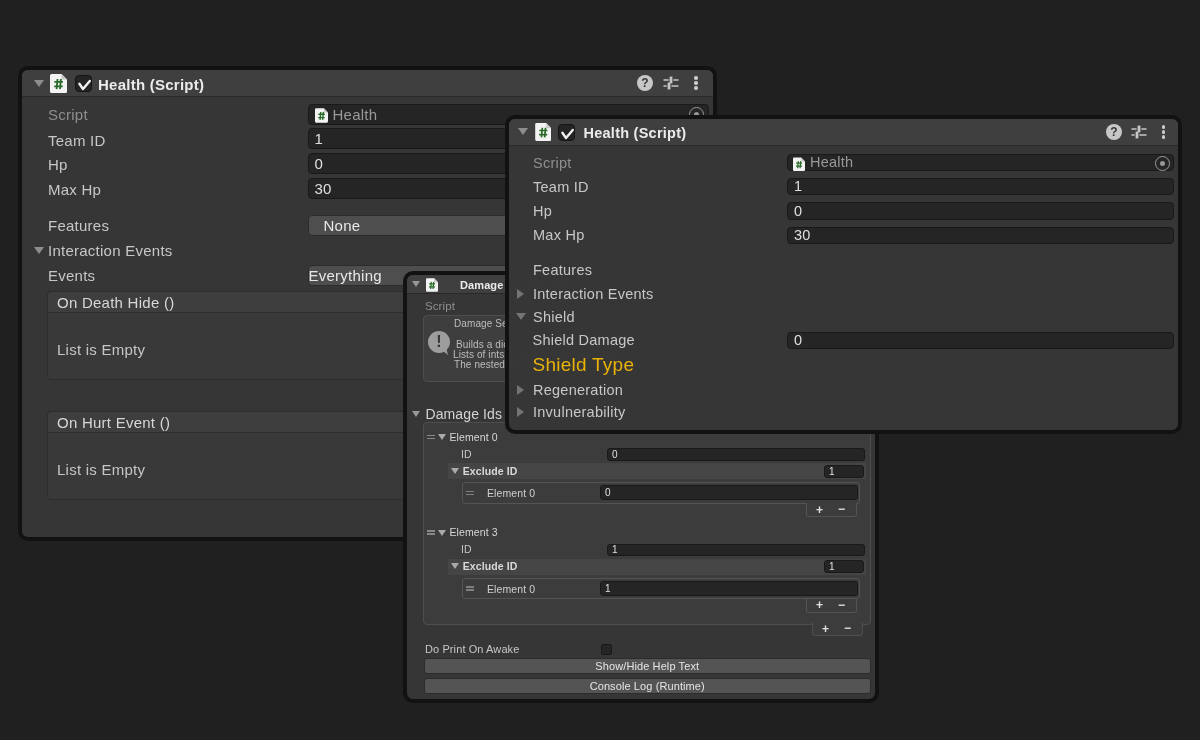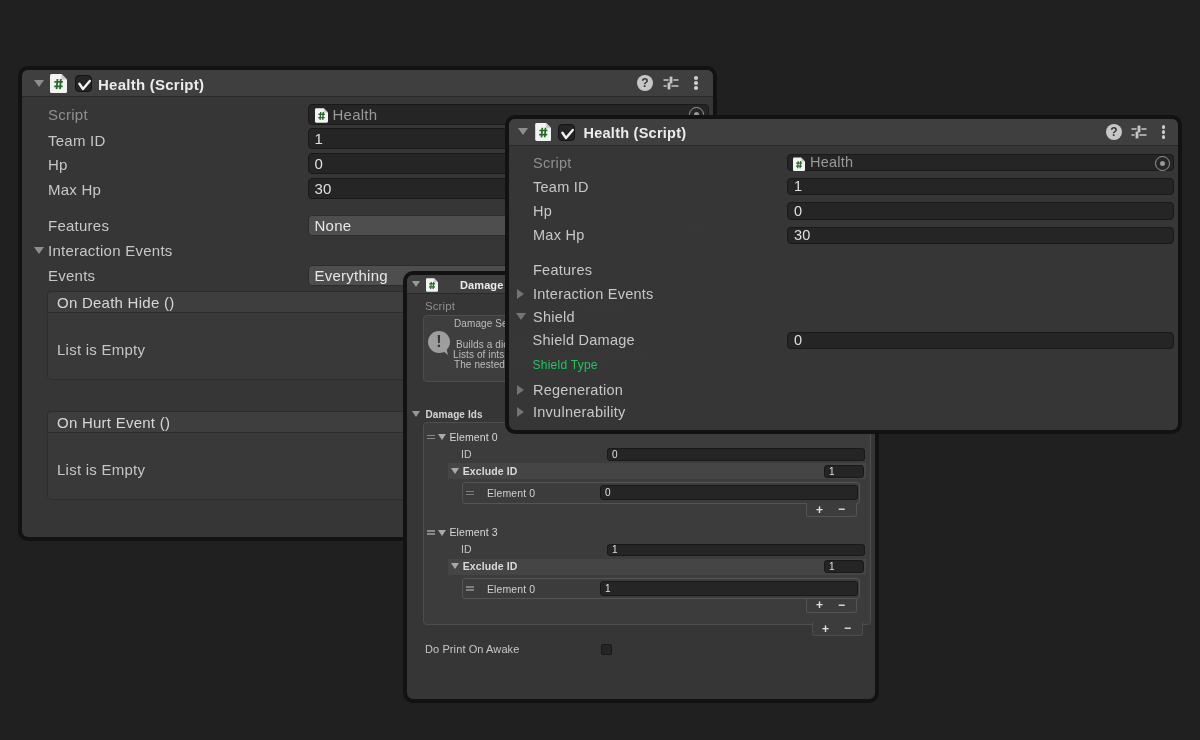--- a/index.html
+++ b/index.html
@@ -52,28 +52,28 @@
 <div class="ab" style="left:26px;top:93.5px;transform:translateY(-50%);font-size:15px;color:#c8c8c8;font-weight:normal;white-space:nowrap;">Hp</div>
 <div class="ab" style="left:285.5px;top:83px;width:401.5px;height:21px;background:rgba(38,38,38,0.996);border:1px solid #1a1a1a;border-radius:4px;display:flex;align-items:center;box-sizing:border-box;">
       <span style="margin-left:6px;font-size:15px;color:#e0e0e0;">0</span>
     </div>
 <div class="ab" style="left:26px;top:118.6px;transform:translateY(-50%);font-size:15px;color:#c8c8c8;font-weight:normal;white-space:nowrap;">Max Hp</div>
 <div class="ab" style="left:285.5px;top:108px;width:401.5px;height:21px;background:rgba(38,38,38,0.996);border:1px solid #1a1a1a;border-radius:4px;display:flex;align-items:center;box-sizing:border-box;">
       <span style="margin-left:6px;font-size:15px;color:#e0e0e0;">30</span>
     </div>
 <div class="ab" style="left:26px;top:155px;transform:translateY(-50%);font-size:15px;color:#c8c8c8;font-weight:normal;white-space:nowrap;">Features</div>
 <div class="ab" style="left:285.5px;top:145px;width:401.5px;height:21px;background:rgba(79,79,79,0.996);border:1px solid #2d2d2d;border-radius:4px;display:flex;align-items:center;box-sizing:border-box;position:absolute;">
-      <span style="margin-left:6px;font-size:15px;color:#e8e8e8;white-space:nowrap;">None</span>
+      <span style="margin-left:15px;font-size:15px;color:#e8e8e8;white-space:nowrap;">None</span>
       <div style="right:7px;top:50%;margin-top:-2px;border-left:5px solid transparent;border-right:5px solid transparent;border-top:6px solid #ccc;width:0;height:0;position:absolute;"></div>
     </div>
 <div class="ab" style="left:12px;top:176.65px;border-left:5px solid transparent;border-right:5px solid transparent;border-top:7.5px solid #8f8f8f;width:0;height:0;"></div>
 <div class="ab" style="left:26px;top:180.4px;transform:translateY(-50%);font-size:15px;color:#c8c8c8;font-weight:normal;white-space:nowrap;">Interaction Events</div>
 <div class="ab" style="left:26px;top:205px;transform:translateY(-50%);font-size:15px;color:#c8c8c8;font-weight:normal;white-space:nowrap;">Events</div>
 <div class="ab" style="left:285.5px;top:195px;width:401.5px;height:21px;background:rgba(79,79,79,0.996);border:1px solid #2d2d2d;border-radius:4px;display:flex;align-items:center;box-sizing:border-box;position:absolute;">
-      <span style="margin-left:6px;font-size:15px;color:#e8e8e8;white-space:nowrap;">Everything</span>
+      <span style="font-size:15px;color:#e8e8e8;white-space:nowrap;">Everything</span>
       <div style="right:7px;top:50%;margin-top:-2px;border-left:5px solid transparent;border-right:5px solid transparent;border-top:6px solid #ccc;width:0;height:0;position:absolute;"></div>
     </div>
 <div class="ab" style="left:25px;top:221px;width:658px;height:21px;background:rgba(63,63,63,0.996);border:1px solid #2e2e2e;border-bottom:none;border-radius:4px 4px 0 0;box-sizing:border-box;"></div>
 <div class="ab" style="left:35px;top:231.5px;transform:translateY(-50%);font-size:15px;color:#d8d8d8;font-weight:normal;white-space:nowrap;">On Death Hide ()</div>
 <div class="ab" style="left:25px;top:242px;width:658px;height:68px;background:rgba(58,58,58,0.996);border:1px solid #2e2e2e;border-radius:0 0 4px 4px;box-sizing:border-box;"></div>
 <div class="ab" style="left:35px;top:279px;transform:translateY(-50%);font-size:15px;color:#c6c6c6;font-weight:normal;white-space:nowrap;">List is Empty</div>
 <div class="ab" style="left:25px;top:341px;width:658px;height:21px;background:rgba(63,63,63,0.996);border:1px solid #2e2e2e;border-bottom:none;border-radius:4px 4px 0 0;box-sizing:border-box;"></div>
 <div class="ab" style="left:35px;top:351.5px;transform:translateY(-50%);font-size:15px;color:#d8d8d8;font-weight:normal;white-space:nowrap;">On Hurt Event ()</div>
 <div class="ab" style="left:25px;top:362px;width:658px;height:68px;background:rgba(58,58,58,0.996);border:1px solid #2e2e2e;border-radius:0 0 4px 4px;box-sizing:border-box;"></div>
 <div class="ab" style="left:35px;top:399px;transform:translateY(-50%);font-size:15px;color:#c6c6c6;font-weight:normal;white-space:nowrap;">List is Empty</div>
@@ -97,21 +97,21 @@
 <svg class="ab" style="left:20px;top:56px" width="26" height="26" viewBox="0 0 26 26">
 <circle cx="12" cy="11" r="11" fill="#9e9e9e"></circle>
 <path d="M16 20 L21 24 L19 16 Z" fill="#9e9e9e"></path>
 <text x="12" y="16" font-size="16" font-weight="bold" fill="#373737" text-anchor="middle" font-family="'Liberation Sans',sans-serif">!</text>
 </svg>
 <div class="ab" style="left:47px;top:48px;transform:translateY(-50%);font-size:10px;color:#bebebe;font-weight:normal;white-space:nowrap;">Damage Set</div>
 <div class="ab" style="left:49px;top:69px;transform:translateY(-50%);font-size:10px;color:#bebebe;font-weight:normal;white-space:nowrap;">Builds a dict that maps Damage Ids to</div>
 <div class="ab" style="left:46px;top:79px;transform:translateY(-50%);font-size:10px;color:#bebebe;font-weight:normal;white-space:nowrap;">Lists of ints. Use to exclude damage by id.</div>
 <div class="ab" style="left:47px;top:89px;transform:translateY(-50%);font-size:10px;color:#bebebe;font-weight:normal;white-space:nowrap;">The nested lists are exclusion ids.</div>
 <div class="ab" style="left:5.0px;top:135.625px;border-left:4.5px solid transparent;border-right:4.5px solid transparent;border-top:6.75px solid #999;width:0;height:0;"></div>
-<div class="ab" style="left:18.5px;top:139px;transform:translateY(-50%);font-size:10px;color:#d5d5d5;font-weight:bold;white-space:nowrap;">Damage Ids</div>
+<div class="ab" style="left:18.5px;top:139px;transform:translateY(-50%);font-size:14px;color:#d5d5d5;font-weight:normal;white-space:nowrap;">Damage Ids</div>
 <div class="ab" style="left:16px;top:147px;width:448px;height:203px;background:rgba(61,61,61,0.996);border:1px solid #4f4f4f;border-radius:4px;box-sizing:border-box;"></div>
 <div class="ab" style="left:20px;top:159.5px;width:8px;height:1.5px;background:rgba(138,138,138,0.996);"></div>
     <div class="ab" style="left:20px;top:162.5px;width:8px;height:1.5px;background:rgba(138,138,138,0.996);"></div>
     <div class="ab" style="left:31px;top:159.0px;border-left:4px solid transparent;border-right:4px solid transparent;border-top:6.0px solid #aaa;width:0;height:0;"></div>
     <div class="ab" style="left:42.5px;top:161.5px;transform:translateY(-50%);font-size:10.5px;color:#d8d8d8;font-weight:normal;white-space:nowrap;">Element 0</div>
     <div class="ab" style="left:54px;top:178.8px;transform:translateY(-50%);font-size:10.5px;color:#c8c8c8;font-weight:normal;white-space:nowrap;">ID</div>
     <div class="ab" style="left:200px;top:173.0px;width:258px;height:12.5px;background:rgba(38,38,38,0.996);border:1px solid #1a1a1a;border-radius:3px;display:flex;align-items:center;box-sizing:border-box;">
       <span style="margin-left:4px;font-size:10px;color:#e0e0e0;">0</span>
     </div>
     <div class="ab" style="left:41px;top:188.0px;width:418px;height:16px;background:rgba(70,70,70,0.996);"></div>
@@ -152,20 +152,22 @@
       <span style="margin-left:4px;font-size:10px;color:#e0e0e0;">1</span>
     </div>
     <div class="ab" style="left:399px;top:323.5px;width:51px;height:14px;background:rgba(61,61,61,0.996);border:1px solid #555;border-top:none;border-radius:0 0 3px 3px;box-sizing:border-box;"></div>
     <div class="ab" style="left:409px;top:330px;transform:translateY(-50%);font-size:12px;color:#e0e0e0;font-weight:bold;white-space:nowrap;">+</div>
     <div class="ab" style="left:431px;top:329.5px;transform:translateY(-50%);font-size:12px;color:#e0e0e0;font-weight:bold;white-space:nowrap;">−</div>
 <div class="ab" style="left:405px;top:346.5px;width:51px;height:14px;background:rgba(61,61,61,0.996);border:1px solid #4f4f4f;border-top:none;border-radius:0 0 3px 3px;box-sizing:border-box;"></div>
 <div class="ab" style="left:415px;top:353.5px;transform:translateY(-50%);font-size:12px;color:#e0e0e0;font-weight:bold;white-space:nowrap;">+</div>
 <div class="ab" style="left:437px;top:353px;transform:translateY(-50%);font-size:12px;color:#e0e0e0;font-weight:bold;white-space:nowrap;">−</div>
 <div class="ab" style="left:18px;top:373.5px;transform:translateY(-50%);font-size:11px;color:#c8c8c8;font-weight:normal;white-space:nowrap;">Do Print On Awake</div>
 <div class="ab" style="left:194px;top:369px;width:11px;height:10.5px;background:rgba(38,38,38,0.996);border:1px solid #191919;border-radius:2px;box-sizing:border-box;"></div>
+<div class="ab" style="left:16.5px;top:383px;width:447.5px;height:15.5px;background:rgba(85,85,85,0.996);border:1px solid #2d2d2d;border-radius:3px;box-sizing:border-box;display:flex;align-items:center;justify-content:center;font-size:11px;color:#e6e6e6;">Show/Hide Help Text</div>
+<div class="ab" style="left:16.5px;top:403px;width:447.5px;height:15.5px;background:rgba(85,85,85,0.996);border:1px solid #2d2d2d;border-radius:3px;box-sizing:border-box;display:flex;align-items:center;justify-content:center;font-size:11px;color:#e6e6e6;">Console Log (Runtime)</div>
 </div>
 <div class="panel" style="left:505px;top:115px;width:669px;height:311px;z-index:3;letter-spacing:0.25px;">
 <div class="ab" style="left:0px;top:0px;width:669px;height:26px;background:rgba(64,64,64,0.996);border-bottom:1px solid #2a2a2a;border-radius:6px 6px 0 0;"></div>
 <div class="ab" style="left:8.5px;top:9.25px;border-left:5px solid transparent;border-right:5px solid transparent;border-top:7.5px solid #8f8f8f;width:0;height:0;"></div>
 <svg class="ab" style="left:25.5px;top:4px" width="16.5" height="18" viewBox="0 0 17 19">
 <path d="M1.5 0 L11.5 0 L17 5.5 L17 17.5 Q17 19 15.5 19 L1.5 19 Q0 19 0 17.5 L0 1.5 Q0 0 1.5 0 Z" fill="#f4f4f4"></path>
 <path d="M11.5 0 L17 5.5 L12.5 5.5 Q11.5 5.5 11.5 4.5 Z" fill="#c9c9c9"></path>
 <g stroke="#2a6b2a" stroke-width="1.8" fill="none">
 <path d="M4.4 7.9 L12.9 7.9 M4.2 12.3 L12.7 12.3 M7.5 5 L6.6 15.2 M10.9 5 L10 15.2"></path>
 </g>
@@ -214,17 +216,17 @@
     </div>
 <div class="ab" style="left:24px;top:151px;transform:translateY(-50%);font-size:14.5px;color:#c8c8c8;font-weight:normal;white-space:nowrap;">Features</div>
 <div class="ab" style="left:7.75px;top:170px;border-top:5px solid transparent;border-bottom:5px solid transparent;border-left:7.5px solid #757575;width:0;height:0;"></div>
 <div class="ab" style="left:24px;top:175px;transform:translateY(-50%);font-size:14.5px;color:#c8c8c8;font-weight:normal;white-space:nowrap;">Interaction Events</div>
 <div class="ab" style="left:7px;top:193.75px;border-left:5px solid transparent;border-right:5px solid transparent;border-top:7.5px solid #757575;width:0;height:0;"></div>
 <div class="ab" style="left:24px;top:197.5px;transform:translateY(-50%);font-size:14.5px;color:#c8c8c8;font-weight:normal;white-space:nowrap;">Shield</div>
 <div class="ab" style="left:23.5px;top:221.4px;transform:translateY(-50%);font-size:14.5px;color:#c8c8c8;font-weight:normal;white-space:nowrap;">Shield Damage</div>
 <div class="ab" style="left:278px;top:212.5px;width:387px;height:17.5px;background:rgba(38,38,38,0.996);border:1px solid #1a1a1a;border-radius:4px;display:flex;align-items:center;box-sizing:border-box;">
       <span style="margin-left:6px;font-size:14.5px;color:#e0e0e0;">0</span>
     </div>
-<div class="ab" style="left:23.5px;top:245.9px;transform:translateY(-50%);font-size:12px;color:#22c55e;font-weight:normal;white-space:nowrap;">Shield Type</div>
+<div class="ab" style="left:23.5px;top:245.9px;transform:translateY(-50%);font-size:19px;color:#eab308;font-weight:normal;white-space:nowrap;">Shield Type</div>
 <div class="ab" style="left:7.75px;top:265.6px;border-top:5px solid transparent;border-bottom:5px solid transparent;border-left:7.5px solid #757575;width:0;height:0;"></div>
 <div class="ab" style="left:24px;top:270.6px;transform:translateY(-50%);font-size:14.5px;color:#c8c8c8;font-weight:normal;white-space:nowrap;">Regeneration</div>
 <div class="ab" style="left:7.75px;top:288px;border-top:5px solid transparent;border-bottom:5px solid transparent;border-left:7.5px solid #757575;width:0;height:0;"></div>
 <div class="ab" style="left:24px;top:293px;transform:translateY(-50%);font-size:14.5px;color:#c8c8c8;font-weight:normal;white-space:nowrap;">Invulnerability</div>
 </div>
 </body></html>

